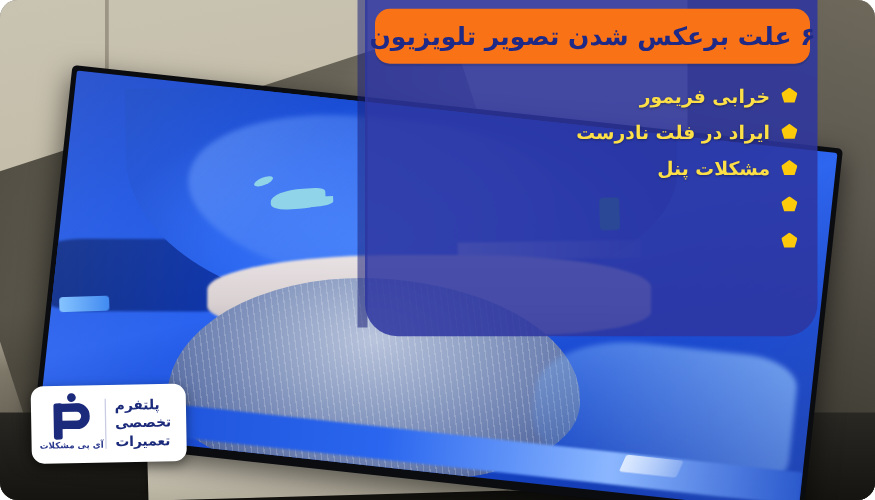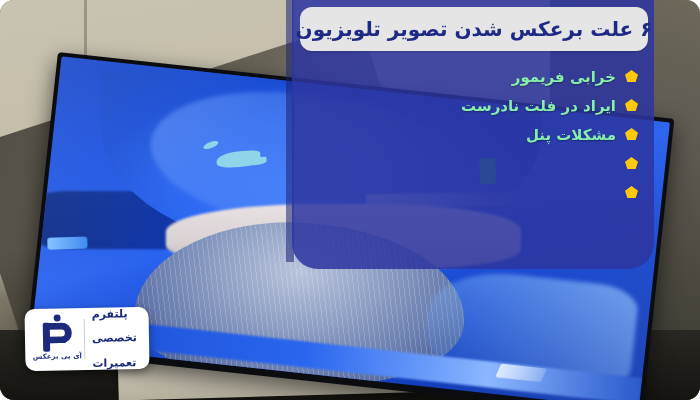--- a/index.html
+++ b/index.html
@@ -69,37 +69,37 @@
     background:linear-gradient(90deg,rgba(230,240,255,.9),rgba(230,240,255,.25));border-radius:2px;transform:skewX(-18deg);filter:blur(.5px);}
   .tv-sheen{position:absolute;inset:0;background:linear-gradient(118deg,rgba(255,255,255,.11) 0%,rgba(255,255,255,0) 28%,rgba(255,255,255,0) 72%,rgba(255,255,255,.07) 100%);}
 
   
   .panel{position:absolute;left:292px;top:-6px;width:362px;height:275px;
     background:rgba(45,53,160,.86);border-radius:0 0 26px 26px;}
   .panel-edge{position:absolute;left:286px;top:-6px;width:8px;height:268px;background:rgba(25,32,120,.55);}
 
   
   .banner{position:absolute;left:300px;top:7px;width:348px;height:44px;
-    background:#e5e5e5;border-radius:12px;display:flex;align-items:center;justify-content:center;
+    background:#f97316;border-radius:12px;display:flex;align-items:center;justify-content:center;
     box-shadow:0 2px 0 rgba(0,0,0,.10);}
   .banner-title{color:#1f2a86;font-size:20px;font-weight:bold;line-height:1;white-space:nowrap;
     letter-spacing:0px;direction:rtl;}
 
   
   .list{position:absolute;left:300px;top:62px;width:348px;}
   .li{display:flex;align-items:center;justify-content:flex-start;gap:9px;height:29px;padding-right:10px;direction:rtl;}
   .bullet{width:13px;height:13px;flex:0 0 13px;background:#fcc90b;
     clip-path:polygon(50% 0%,100% 36%,82% 93%,18% 93%,0% 36%);}
-  .li-text{color:#86efac;font-size:15px;font-weight:bold;white-space:nowrap;text-shadow:0 1px 2px rgba(0,0,0,.35);}
+  .li-text{color:#fde047;font-size:15px;font-weight:bold;white-space:nowrap;text-shadow:0 1px 2px rgba(0,0,0,.35);}
 
   
   .logo-card{position:absolute;left:25px;top:308px;width:124px;height:62px;background:#ffffff;
     border-radius:10px;box-shadow:0 3px 9px rgba(0,0,0,.45);display:flex;align-items:center;
     justify-content:center;gap:7px;padding:0 7px;box-sizing:border-box;transform:rotate(-1deg);}
-  .logo-words{display:flex;flex-direction:column;align-items:flex-end;justify-content:center;gap:11px;direction:rtl;}
+  .logo-words{display:flex;flex-direction:column;align-items:flex-end;justify-content:center;gap:1px;direction:rtl;}
   .logo-words span{color:#1b2a7a;font-size:11px;font-weight:bold;line-height:1.22;white-space:nowrap;}
   .logo-div{width:1px;height:40px;background:#c9cde4;flex:0 0 1px;}
   .logo-mark{position:relative;width:40px;height:46px;flex:0 0 40px;display:flex;flex-direction:column;align-items:center;justify-content:center;}
   .logo-glyph{position:relative;width:34px;height:33px;}
   .lg-stem{position:absolute;left:3px;top:4px;width:7px;height:29px;background:#1b2a7a;border-radius:2px;}
   .lg-bowl{position:absolute;left:7px;top:4px;width:25px;height:21px;border:7px solid #1b2a7a;
     border-radius:0 11px 11px 0;border-left:none;box-sizing:border-box;}
   .lg-dot{position:absolute;left:14px;top:-4px;width:7px;height:7px;border-radius:50%;background:#1b2a7a;}
   .logo-sub{color:#2b3a8e;font-size:7px;font-weight:bold;margin-top:1px;white-space:nowrap;direction:rtl;}
 </style>
@@ -175,17 +175,17 @@
       <span>تخصصی</span>
       <span>تعمیرات</span>
     </div>
     <div class="logo-div"></div>
     <div class="logo-mark">
       <div class="logo-glyph">
         <span class="lg-stem"></span>
         <span class="lg-bowl"></span>
         <span class="lg-dot"></span>
       </div>
-      <div class="logo-sub">آی پی برعکس</div>
+      <div class="logo-sub">آی پی مشکلات</div>
     </div>
   </div>
 
 </div>
 
 </body></html>

